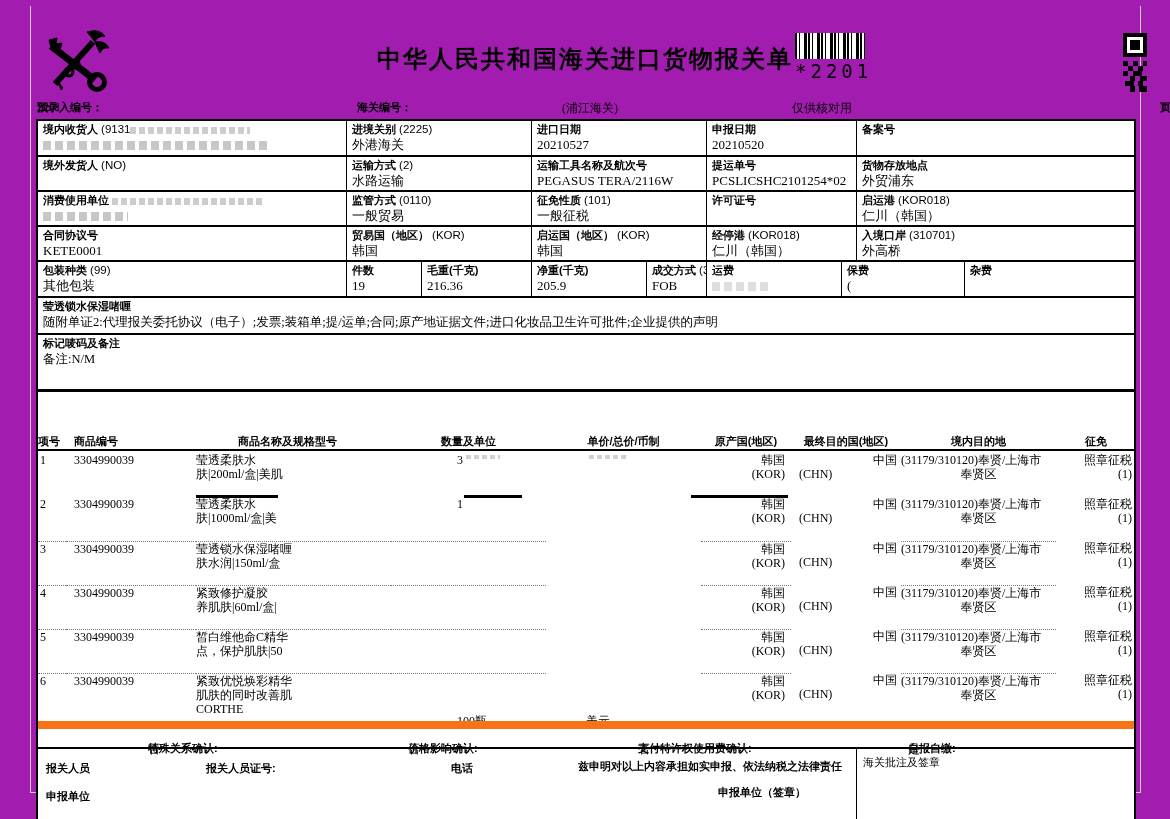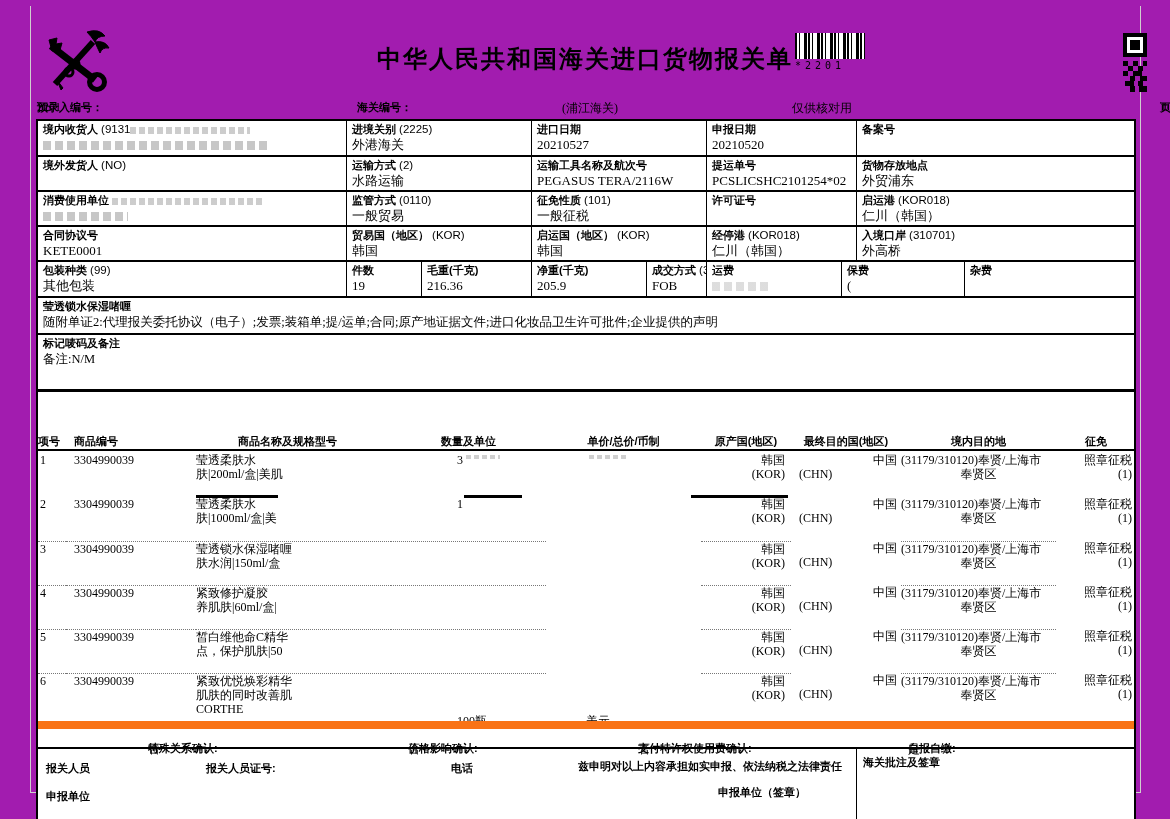--- a/index.html
+++ b/index.html
@@ -7,21 +7,21 @@
   .page { position:relative; width:1170px; height:819px; background:#a21caf; overflow:hidden;
           font-family:"Liberation Sans",sans-serif; color:#000; }
   .scan-frame { position:absolute; left:30px; top:6px; width:1111px; height:787px;
                 border-left:1px solid #cfcfcf; border-right:1px solid #cfcfcf; border-bottom:1px solid #cfcfcf; }
   
   .emblem { position:absolute; left:45px; top:28px; width:66px; height:67px; }
   .doc-title { position:absolute; left:0; top:43px; width:1170px; text-align:center;
                font-size:24px; font-weight:bold; letter-spacing:2px; font-family:"Liberation Serif",serif; }
   .barcode-wrap { position:absolute; left:795px; top:33px; width:70px; }
   .barcode { height:26px; background:repeating-linear-gradient(90deg,#000 0,#000 2px,#fff 2px,#fff 4px,#000 4px,#000 5px,#fff 5px,#fff 9px,#000 9px,#000 12px,#fff 12px,#fff 13px); }
-  .barcode-text { font-family:"DejaVu Sans Mono",monospace; font-size:10px; letter-spacing:4px; margin-top:1px; }
+  .barcode-text { font-family:"DejaVu Sans Mono",monospace; font-size:19px; letter-spacing:4px; margin-top:1px; }
   .qr { position:absolute; left:1117px; top:33px; }
   
   .meta-row { position:absolute; left:37px; top:100px; width:1128px; height:18px; font-size:12px; }
   .meta-row .lbl { font-weight:bold; font-size:11px; }
   .meta-row span { position:absolute; white-space:nowrap; }
   .val { font-family:"Liberation Serif",serif; font-weight:normal; }
   
   .form { position:absolute; left:36px; top:119px; width:1100px; border:2px solid #000; background:#fff; }
   .grid5 { display:grid; grid-template-columns:308px 185px 175px 150px 278px; }
   .gridE { display:grid; grid-template-columns:308px 75px 110px 115px 60px 135px 123px 170px; }
@@ -65,21 +65,21 @@
   .bottom-clip { display:flex; flex-direction:column; justify-content:flex-end; }
   .bottom-clip span { display:block; margin-bottom:-7px; }
   
   .confirm-sec { border-top:8px solid #f97316; position:relative; height:26px; font-size:11px; }
   .confirm-sec span { position:absolute; top:6px; white-space:nowrap; font-weight:bold; }
   .confirm-sec .cv { font-weight:normal; font-family:"Liberation Serif",serif; font-size:12px; }
   .footer-sec { border-top:2px solid #000; display:grid; grid-template-columns:818px 278px; }
   .footer-left { position:relative; height:78px; }
   .footer-left span { position:absolute; font-weight:bold; font-size:11px; white-space:nowrap; }
   .footer-right { border-left:1px solid #000; padding:6px 6px; }
-  .footer-right .lbl { font-weight:bold; font-size:11px; }
+  .footer-right .lbl { font-weight:normal; font-size:11px; }
 </style>
 </head>
 <body>
 
 <div class="page">
   <div class="scan-frame"></div>
 
   <svg class="emblem" viewBox="0 0 66 67">
     <g fill="#000" stroke="#000">
       <path d="M6 18 L50 52" stroke-width="7"></path>

